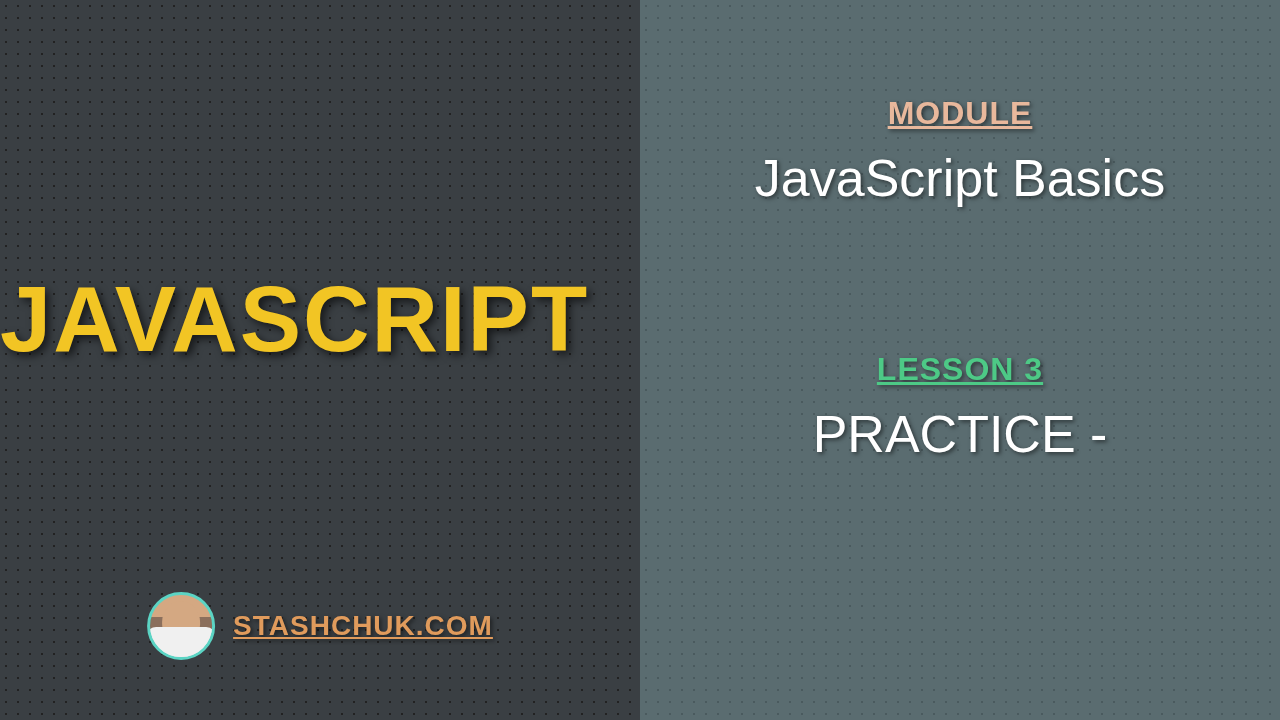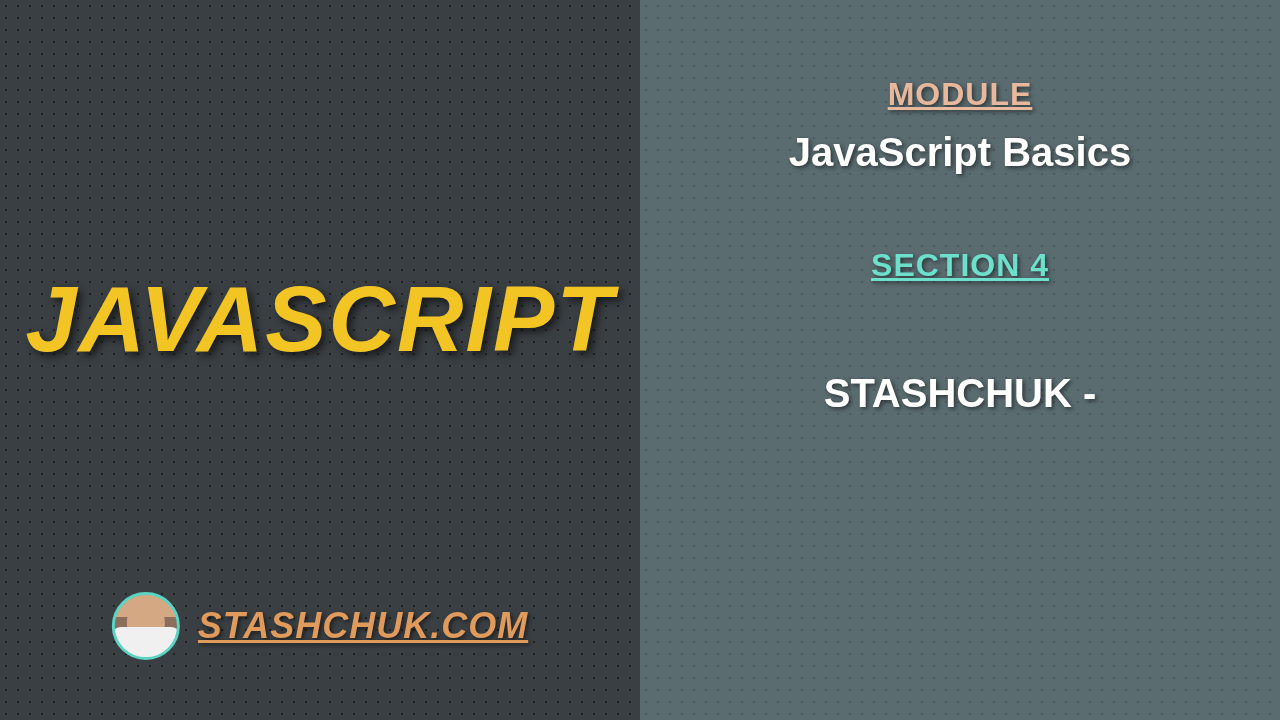--- a/index.html
+++ b/index.html
@@ -11,23 +11,22 @@
       overflow: hidden;
     }
     .left {
       flex: 0 0 640px;
       background-color: #3a3f43;
       background-image: radial-gradient(circle, #222 1.2px, transparent 1.2px);
       background-size: 12px 12px;
       position: relative;
       display: flex;
       flex-direction: column;
-      align-items: center;
+      align-items: flex-start;
       justify-content: center;
-      font-style: italic;
     }
     .title {
       font-size: 92px;
       font-weight: 900;
       color: #f2c524;
       text-align: center;
       line-height: 1.1;
       letter-spacing: 2px;
       margin-top: -80px;
       text-shadow: 4px 4px 8px rgba(0,0,0,0.6);
@@ -66,59 +65,59 @@
       position: absolute;
       bottom: -5px;
       left: 50%;
       transform: translateX(-50%);
       width: 70px;
       height: 35px;
       background: #f0f0f0;
       border-radius: 10px 10px 0 0;
     }
     .url {
-      font-size: 36px;
+      font-size: 28px;
       font-weight: 700;
       color: #e09b5c;
       letter-spacing: 1px;
       text-decoration: underline;
       text-decoration-color: #e09b5c;
       text-shadow: 2px 2px 4px rgba(0,0,0,0.5);
     }
     .right {
       flex: 1;
       background-color: #5a6c70;
       background-image: radial-gradient(circle, #4a5a5e 1.2px, transparent 1.2px);
       background-size: 12px 12px;
       display: flex;
       flex-direction: column;
       align-items: center;
       justify-content: flex-start;
-      padding-top: 76px;
+      padding-top: 95px;
       gap: 70px;
     }
     .block {
       text-align: center;
     }
     .label {
       font-size: 32px;
       font-weight: 700;
       text-decoration: underline;
       letter-spacing: 1px;
       margin-bottom: 14px;
       display: block;
       text-shadow: 2px 2px 4px rgba(0,0,0,0.5);
     }
     .label-module { color: #e8b89c; }
     .label-section { color: #6de0cc; }
     .label-lesson { color: #4dc986; }
     .value {
-      font-size: 40px;
+      font-size: 52px;
       color: #ffffff;
-      font-weight: 700;
+      font-weight: 400;
       text-shadow: 2px 2px 4px rgba(0,0,0,0.5);
       line-height: 1.25;
     }
   </style>
 </head>
 <body>
 
 <div class="left">
   <div class="title">
     <div>JAVASCRIPT</div>
@@ -128,20 +127,20 @@
     <div class="url">STASHCHUK.COM</div>
   </div>
 </div>
 
 <div class="right">
   <div class="block">
     <span class="label label-module">MODULE</span>
     <div class="value">JavaScript Basics</div>
   </div>
   <div class="block">
-    <span class="label label-section">SECTION 4</span>
   </div>
   <div class="block">
+    <span class="label label-lesson">LESSON 3</span>
     <div class="value">
-      <div>STASHCHUK -</div>
+      <div>PRACTICE -</div>
     </div>
   </div>
 </div>
 
 </body></html>

